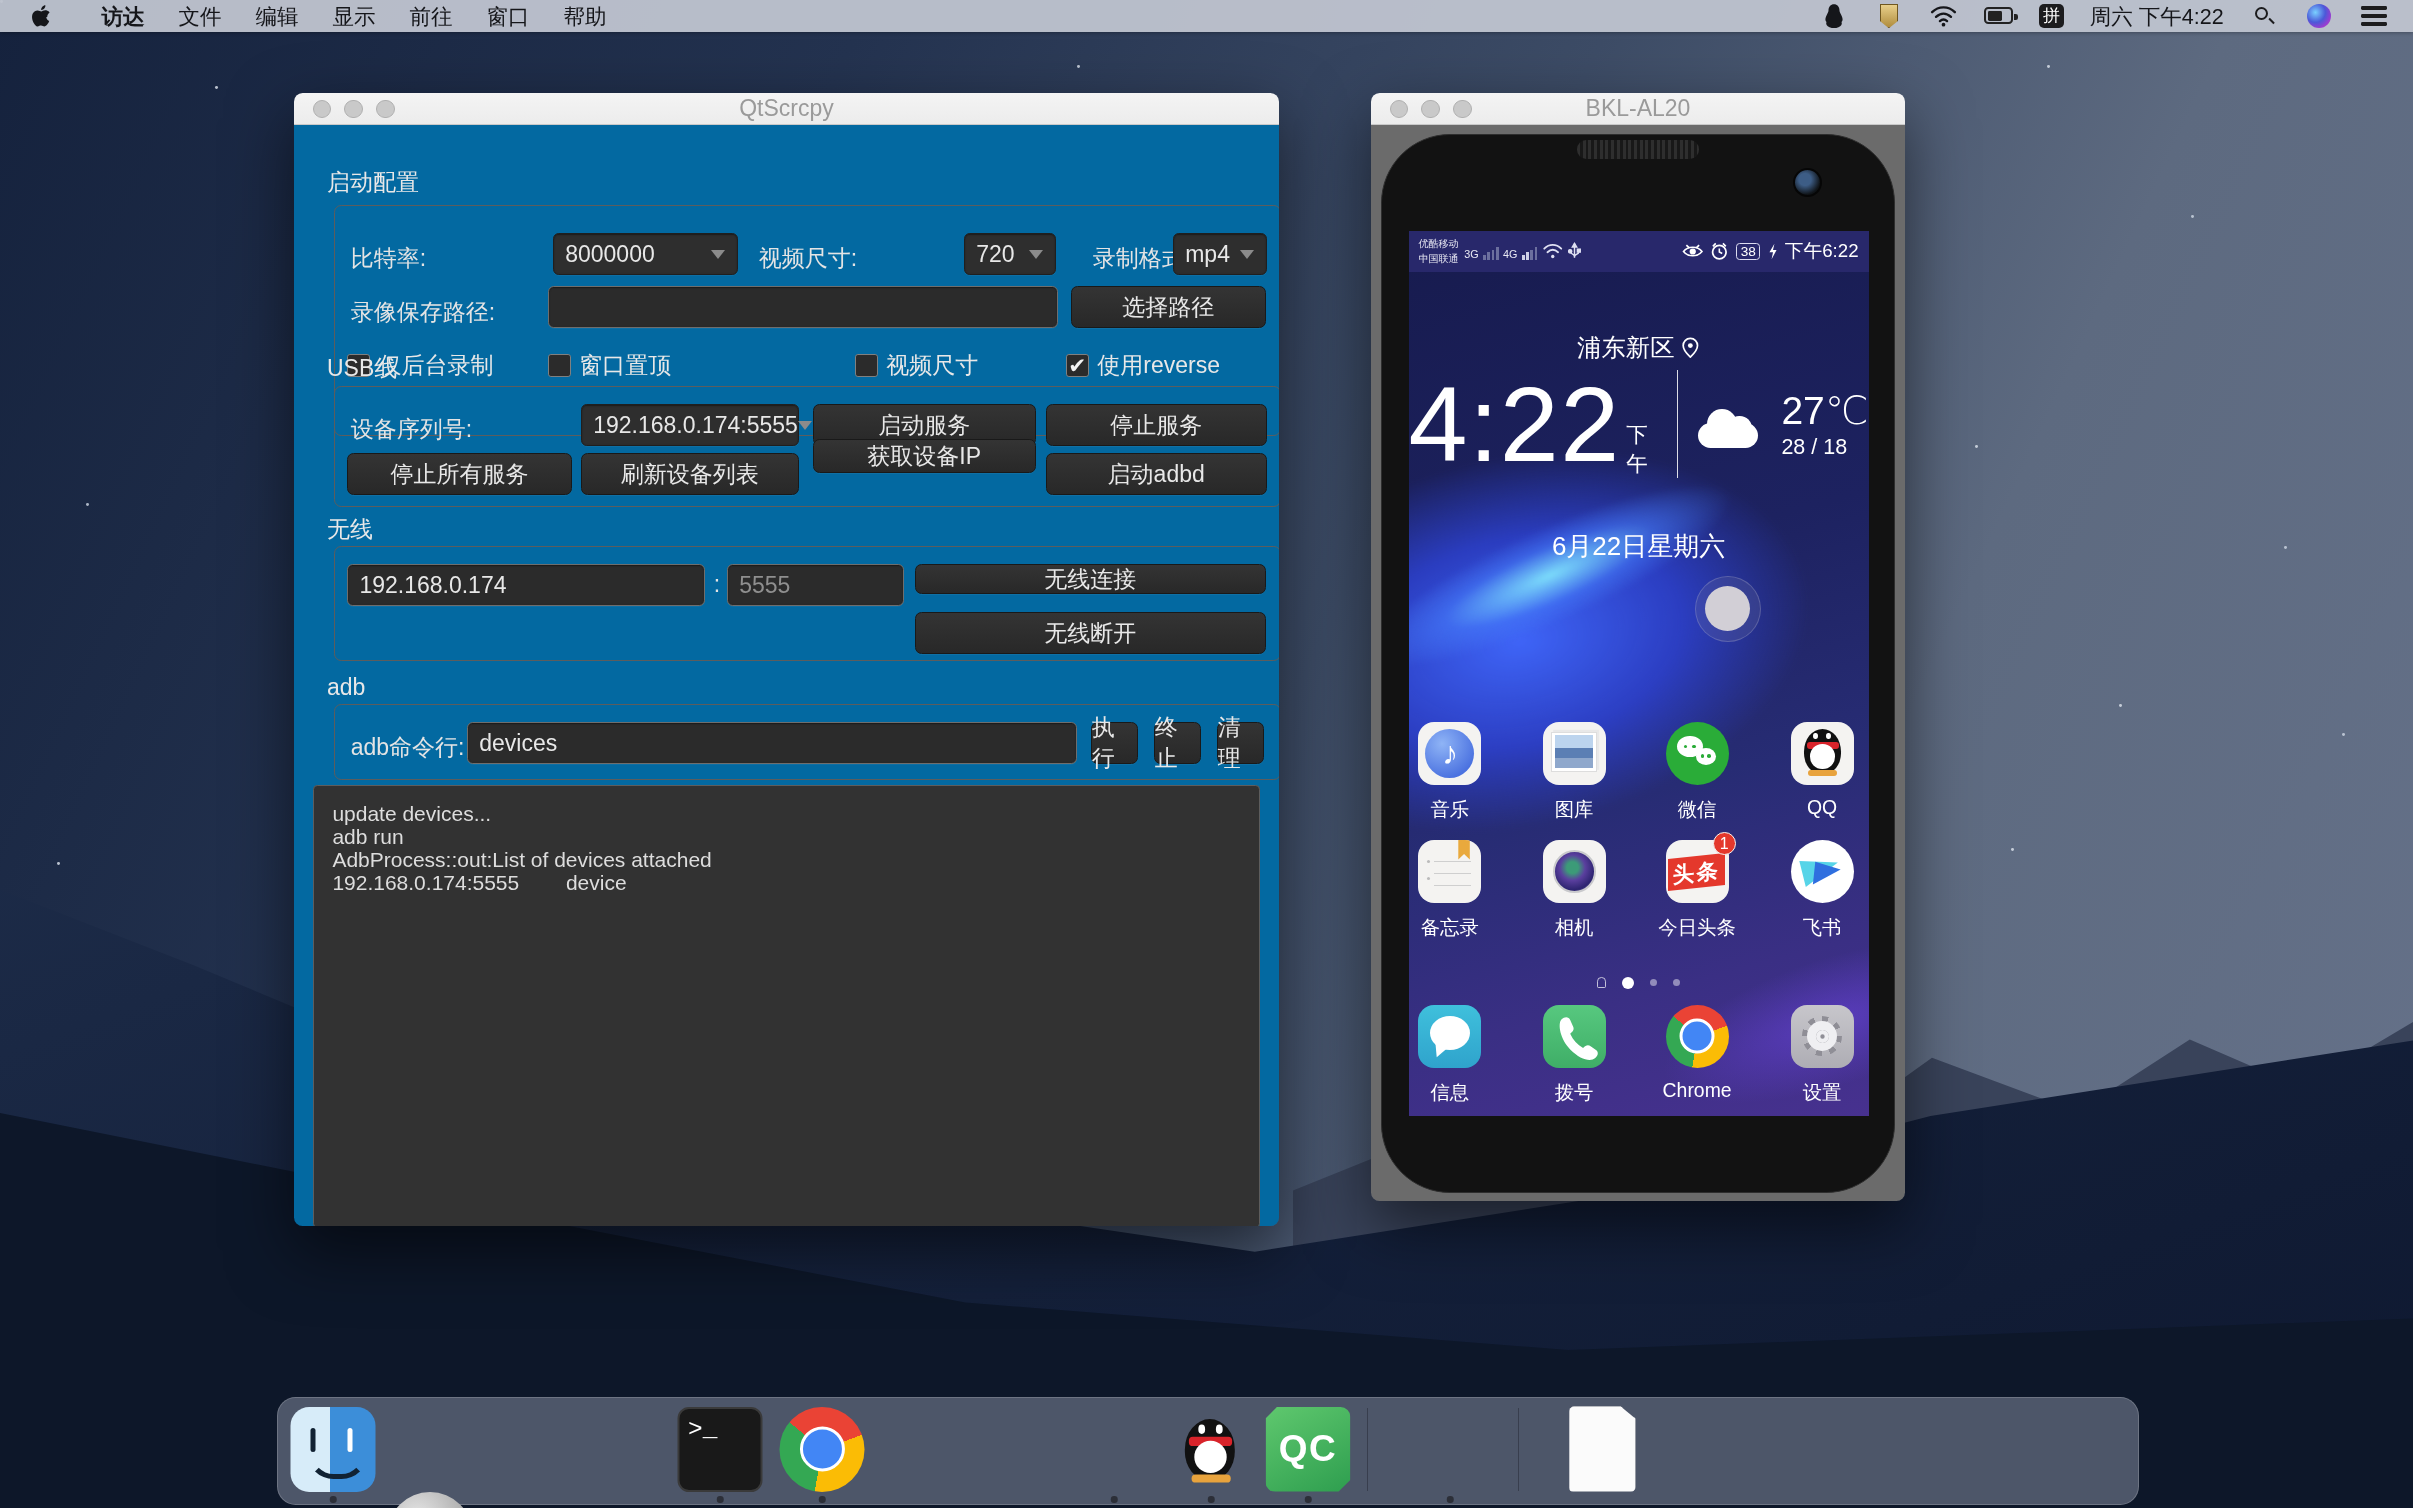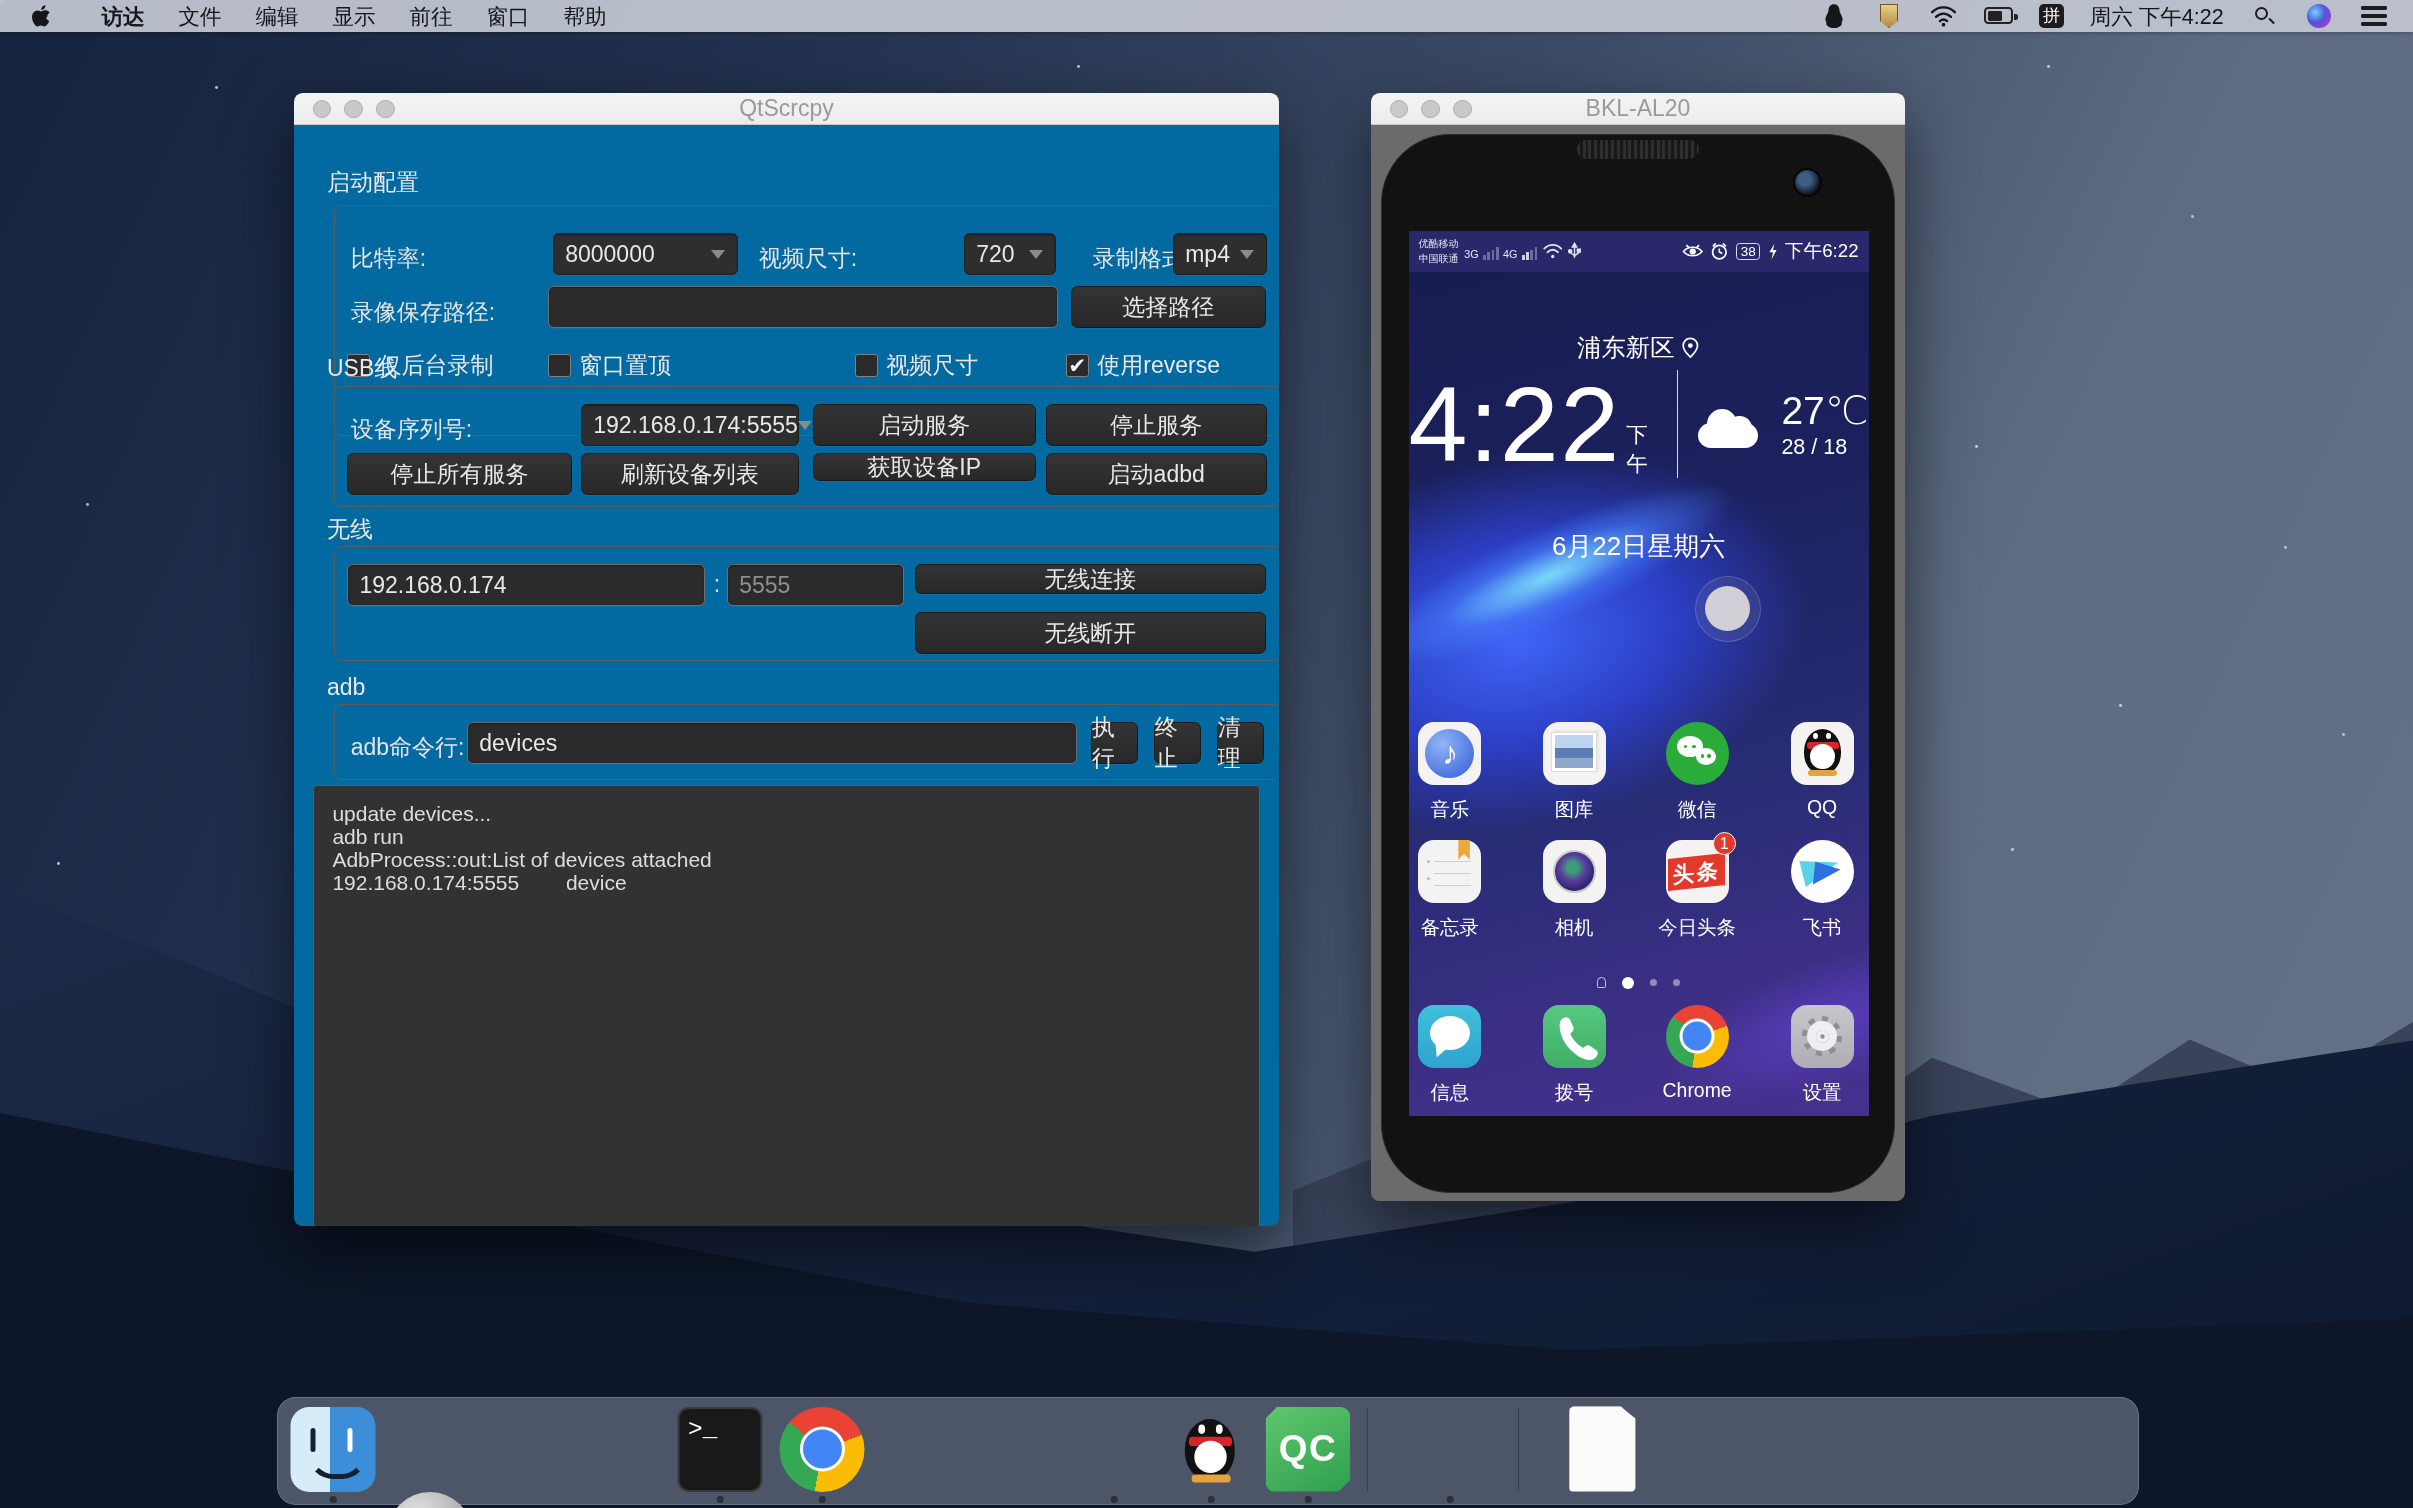--- a/index.html
+++ b/index.html
@@ -339,21 +339,21 @@
       <span class="flabel" style="left:16px; top:27px">设备序列号:</span>
       <div class="combo" style="left:246px; top:17px; width:218px; height:42px">
         <span>192.168.0.174:5555</span>
           <span class="arr"></span>
       </div>
       <div class="btn" style="left:478px; top:17px; width:223px; height:42px">启动服务</div>
       <div class="btn" style="left:711px; top:17px; width:221px; height:42px">停止服务</div>
 
       <div class="btn" style="left:12.2px; top:66px; width:225px; height:42px">停止所有服务</div>
       <div class="btn" style="left:246px; top:66px; width:218px; height:42px">刷新设备列表</div>
-      <div class="btn" style="left:478px; top:66px; width:223px; height:28px">获取设备IP</div>
+      <div class="btn" style="left:478px; top:52px; width:223px; height:34px">获取设备IP</div>
       <div class="btn" style="left:711px; top:66px; width:221px; height:42px">启动adbd</div>
     </div>
 
     <div class="grouplabel" style="top:389px">无线</div>
     <div class="groupbox" style="top:421px; height:115px">
       <div class="tinput light" style="left:12.2px; top:17px; width:358px; height:42px">
         <span>192.168.0.174</span>
       </div>
       <span class="flabel" style="left:379px; top:24.4px">:</span>
       <div class="tinput light" style="left:392px; top:17px; width:177px; height:42px">

